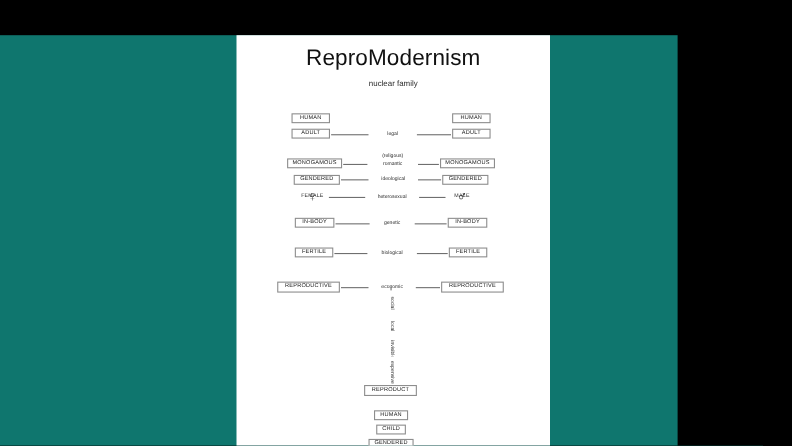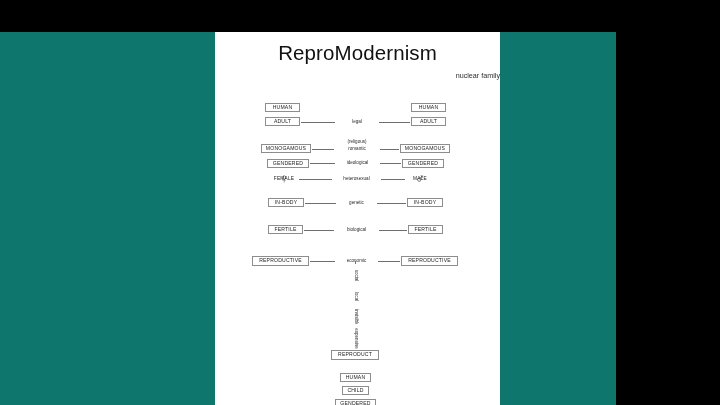--- a/index.html
+++ b/index.html
@@ -35,21 +35,21 @@
     text-align: center;
     font-size: 20.5px;
     font-weight: 400;
     letter-spacing: 0.1px;
     color: #111111;
   }
   .subtitle {
     position: absolute;
     left: 0; top: 39px;
     width: 285px;
-    text-align: right;
+    text-align: center;
     font-size: 7.2px;
     font-weight: 400;
     color: #2b2b2b;
   }
 
   
   .box {
     position: absolute;
     box-sizing: border-box;
     border: 0.8px solid #8d8d8d;

